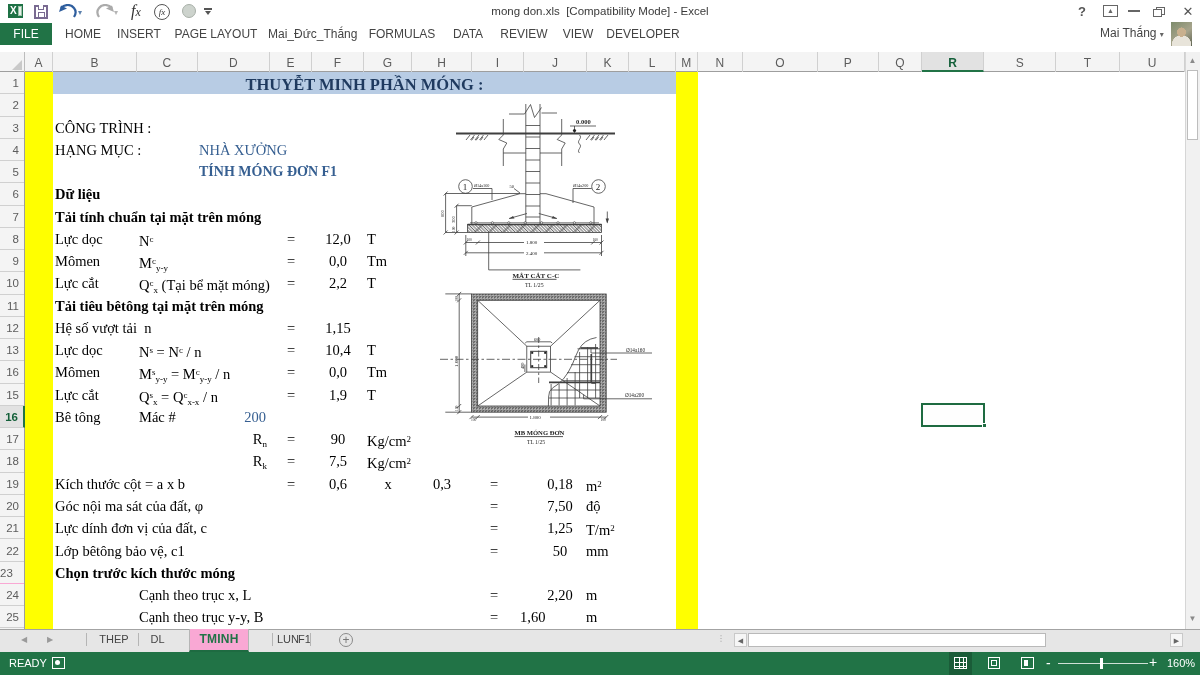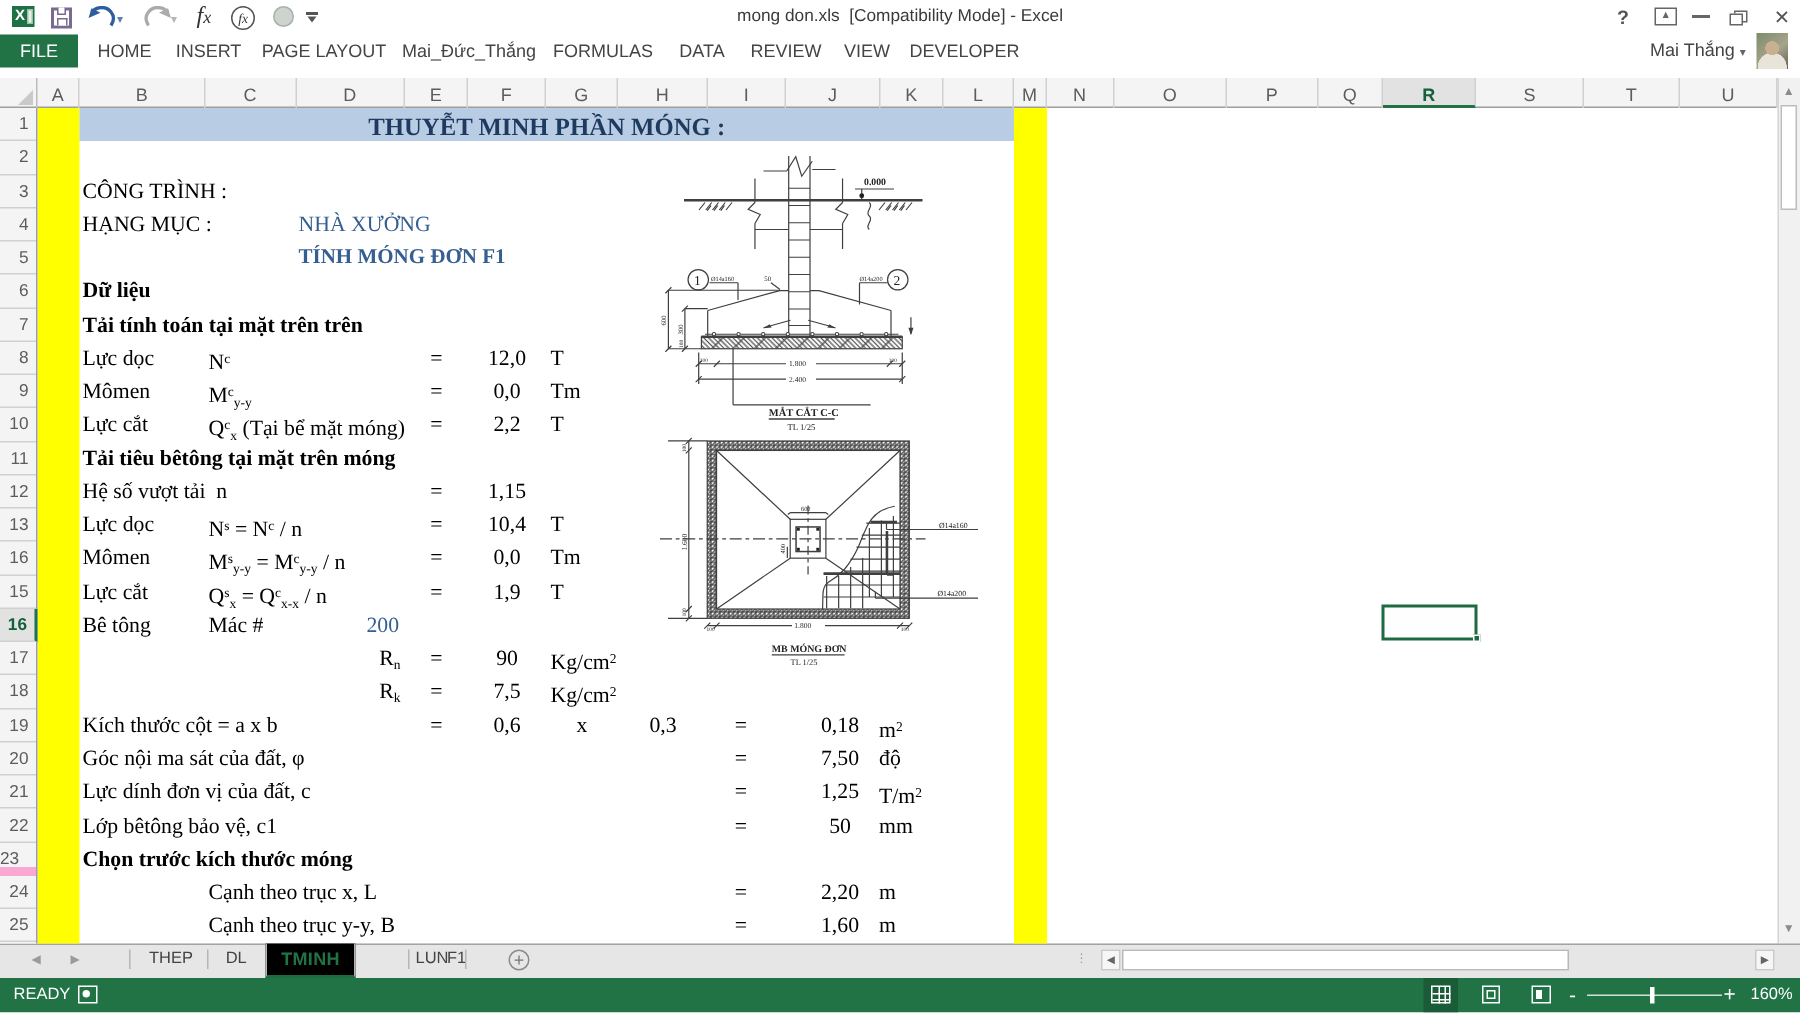--- a/index.html
+++ b/index.html
@@ -220,21 +220,21 @@
 <div class="abs" style="left:1187px;top:613px;width:11px;height:11px;color:#8a8a8a;font-size:8px;text-align:center;line-height:11px;">▼</div>
 
 <div class="abs" style="left:0;top:628.5px;width:1200px;height:23.5px;background:#e6e6e6;border-top:1px solid #a3a3a3;"></div>
 <div class="abs" style="left:21px;top:635px;color:#9a9a9a;font-size:8px;">◀</div>
 <div class="abs" style="left:47px;top:635px;color:#9a9a9a;font-size:8px;">▶</div>
 <div id="sheettabs">
       <div class="abs" style="left:86px;top:633px;width:1px;height:13px;background:#b5b5b5;"></div>
       <div class="abs" style="left:138px;top:633px;width:1px;height:13px;background:#b5b5b5;"></div>
       <div class="abs" style="left:90px;top:630px;width:48px;height:20px;text-align:center;font-size:11px;color:#444;line-height:19px;">THEP</div>
       <div class="abs" style="left:140px;top:630px;width:35px;height:20px;text-align:center;font-size:11px;color:#444;line-height:19px;">DL</div>
-      <div class="abs" style="left:177px;top:628.5px;width:60px;height:23.5px;background:#000000;border-left:1px solid #b5b5b5;border-right:1px solid #b5b5b5;border-bottom:2.5px solid #1e6b41;text-align:center;font-size:12px;font-weight:bold;color:#217346;line-height:20px;letter-spacing:0.2px;">TMINH</div>
+      <div class="abs" style="left:189px;top:628.5px;width:60px;height:23.5px;background:#f9a8d4;border-left:1px solid #b5b5b5;border-right:1px solid #b5b5b5;border-bottom:2.5px solid #1e6b41;text-align:center;font-size:12px;font-weight:bold;color:#217346;line-height:20px;letter-spacing:0.2px;">TMINH</div>
       <div class="abs" style="left:250px;top:630px;width:36px;height:20px;text-align:center;font-size:11px;color:#444;line-height:19px;margin-left:20px;">LUN</div>
       <div class="abs" style="left:272px;top:633px;width:1px;height:13px;background:#b5b5b5;"></div>
       <div class="abs" style="left:274px;top:630px;width:36px;height:20px;text-align:center;font-size:11px;color:#444;line-height:19px;padding-left:24px;">F1</div>
       <div class="abs" style="left:310px;top:633px;width:1px;height:13px;background:#b5b5b5;"></div>
     </div>
 <div class="abs" style="left:339px;top:632.5px;width:14px;height:14px;border:1px solid #8a8a8a;border-radius:50%;color:#777;font-size:12px;text-align:center;line-height:13px;">+</div>
 
 <div class="abs" style="left:717px;top:634px;color:#9a9a9a;font-size:8px;letter-spacing:-1px;">⋮</div>
 <div class="abs" style="left:734px;top:633px;width:13px;height:14px;background:#f6f6f6;border:1px solid #c9c9c9;color:#666;font-size:7px;text-align:center;line-height:13px;">◀</div>
 <div class="abs" style="left:748px;top:633px;width:298px;height:14px;background:#ffffff;border:1px solid #b9b9b9;"></div>
@@ -300,32 +300,32 @@
     <div class="abs" style="left:0;top:339.1px;width:24px;height:22.26px;border-bottom:1px solid #d0d0d0;font-size:11.5px;text-align:right;padding-right:5px;line-height:22.26px;color:#5c5c5c;">13</div>
     <div class="abs" style="left:0;top:361.4px;width:24px;height:22.26px;border-bottom:1px solid #d0d0d0;font-size:11.5px;text-align:right;padding-right:5px;line-height:22.26px;color:#5c5c5c;">16</div>
     <div class="abs" style="left:0;top:383.6px;width:24px;height:22.26px;border-bottom:1px solid #d0d0d0;font-size:11.5px;text-align:right;padding-right:5px;line-height:22.26px;color:#5c5c5c;">15</div>
     <div class="abs" style="left:0;top:405.9px;width:25px;height:22.26px;border-bottom:1px solid #d0d0d0;font-size:11.5px;text-align:right;padding-right:5px;line-height:22.26px;background:#e2e2e2;color:#14603a;font-weight:bold;border-right:2px solid #217346;">16</div>
     <div class="abs" style="left:0;top:428.2px;width:24px;height:22.26px;border-bottom:1px solid #d0d0d0;font-size:11.5px;text-align:right;padding-right:5px;line-height:22.26px;color:#5c5c5c;">17</div>
     <div class="abs" style="left:0;top:450.4px;width:24px;height:22.26px;border-bottom:1px solid #d0d0d0;font-size:11.5px;text-align:right;padding-right:5px;line-height:22.26px;color:#5c5c5c;">18</div>
     <div class="abs" style="left:0;top:472.7px;width:24px;height:22.26px;border-bottom:1px solid #d0d0d0;font-size:11.5px;text-align:right;padding-right:5px;line-height:22.26px;color:#5c5c5c;">19</div>
     <div class="abs" style="left:0;top:494.9px;width:24px;height:22.26px;border-bottom:1px solid #d0d0d0;font-size:11.5px;text-align:right;padding-right:5px;line-height:22.26px;color:#5c5c5c;">20</div>
     <div class="abs" style="left:0;top:517.2px;width:24px;height:22.26px;border-bottom:1px solid #d0d0d0;font-size:11.5px;text-align:right;padding-right:5px;line-height:22.26px;color:#5c5c5c;">21</div>
     <div class="abs" style="left:0;top:539.5px;width:24px;height:22.26px;border-bottom:1px solid #d0d0d0;font-size:11.5px;text-align:right;padding-right:5px;line-height:22.26px;color:#5c5c5c;">22</div>
-    <div class="abs" style="left:0;top:561.7px;width:24px;height:22.26px;border-bottom:6px solid #f9a8d4;font-size:11.5px;text-align:right;padding-right:15px;line-height:22.26px;color:#5c5c5c;">23</div>
+    <div class="abs" style="left:0;top:561.7px;width:24px;height:22.26px;border-bottom:1px solid #f9a8d4;font-size:11.5px;text-align:right;padding-right:15px;line-height:22.26px;color:#5c5c5c;">23</div>
     <div class="abs" style="left:0;top:584.0px;width:24px;height:22.26px;border-bottom:1px solid #d0d0d0;font-size:11.5px;text-align:right;padding-right:5px;line-height:22.26px;color:#5c5c5c;">24</div>
     <div class="abs" style="left:0;top:606.2px;width:24px;height:22.26px;border-bottom:1px solid #d0d0d0;font-size:11.5px;text-align:right;padding-right:5px;line-height:22.26px;color:#5c5c5c;">25</div>
     <div class="abs" style="left:920.6px;top:402.5px;width:64.5px;height:24px;border:2px solid #1e6b41;background:#fefefe;"></div>
     <div class="abs" style="left:981.5px;top:423px;width:5px;height:5px;background:#1e6b41;border:1px solid #fff;"></div>
     <div class="abs ser" style="left:53px;top:73px;width:623px;height:23px;line-height:23px;text-align:center;font-size:16.5px;font-weight:bold;color:#1f3a5f;">THUYỄT MINH PHẦN MÓNG :</div>
     <div class="abs ser" style="left:55px;top:116.5px;height:22.26px;line-height:22.26px;font-size:14.5px;white-space:nowrap;">CÔNG TRÌNH :</div>
     <div class="abs ser" style="left:55px;top:138.8px;height:22.26px;line-height:22.26px;font-size:14.5px;white-space:nowrap;">HẠNG MỤC :</div>
     <div class="abs ser" style="left:199px;top:138.8px;height:22.26px;line-height:22.26px;font-size:14.5px;white-space:nowrap;color:#365f91;">NHÀ XƯỞNG</div>
     <div class="abs ser" style="left:199px;top:161.0px;height:22.26px;line-height:22.26px;font-size:14.5px;white-space:nowrap;color:#365f91;font-weight:bold;font-size:14px;">TÍNH MÓNG ĐƠN F1</div>
     <div class="abs ser" style="left:55px;top:183.3px;height:22.26px;line-height:22.26px;font-size:14.5px;white-space:nowrap;"><b>Dữ liệu</b></div>
-    <div class="abs ser" style="left:55px;top:205.6px;height:22.26px;line-height:22.26px;font-size:14.5px;white-space:nowrap;"><b>Tải tính toán tại mặt trên trên</b></div>
+    <div class="abs ser" style="left:55px;top:205.6px;height:22.26px;line-height:22.26px;font-size:14.5px;white-space:nowrap;"><b>Tải tính chuẩn tại mặt trên móng</b></div>
     <div class="abs ser" style="left:55px;top:227.8px;height:22.26px;line-height:22.26px;font-size:14.5px;white-space:nowrap;">Lực dọc</div>
     <div class="abs ser" style="left:139px;top:227.8px;height:22.26px;line-height:22.26px;font-size:14.5px;white-space:nowrap;">N<sup>c</sup></div>
     <div class="abs ser" style="left:251px;top:227.8px;width:80px;height:22.26px;line-height:22.26px;font-size:14.5px;text-align:center;white-space:nowrap;">=</div>
     <div class="abs ser" style="left:298px;top:227.8px;width:80px;height:22.26px;line-height:22.26px;font-size:14.5px;text-align:center;white-space:nowrap;">12,0</div>
     <div class="abs ser" style="left:367px;top:227.8px;height:22.26px;line-height:22.26px;font-size:14.5px;white-space:nowrap;">T</div>
     <div class="abs ser" style="left:55px;top:250.1px;height:22.26px;line-height:22.26px;font-size:14.5px;white-space:nowrap;">Mômen</div>
     <div class="abs ser" style="left:139px;top:250.1px;height:22.26px;line-height:22.26px;font-size:14.5px;white-space:nowrap;">M<sup>c</sup><sub>y-y</sub></div>
     <div class="abs ser" style="left:251px;top:250.1px;width:80px;height:22.26px;line-height:22.26px;font-size:14.5px;text-align:center;white-space:nowrap;">=</div>
     <div class="abs ser" style="left:298px;top:250.1px;width:80px;height:22.26px;line-height:22.26px;font-size:14.5px;text-align:center;white-space:nowrap;">0,0</div>
     <div class="abs ser" style="left:367px;top:250.1px;height:22.26px;line-height:22.26px;font-size:14.5px;white-space:nowrap;">Tm</div>
@@ -384,15 +384,15 @@
     <div class="abs ser" style="left:454px;top:539.5px;width:80px;height:22.26px;line-height:22.26px;font-size:14.5px;text-align:center;white-space:nowrap;">=</div>
     <div class="abs ser" style="left:520px;top:539.5px;width:80px;height:22.26px;line-height:22.26px;font-size:14.5px;text-align:center;white-space:nowrap;">50</div>
     <div class="abs ser" style="left:586px;top:539.5px;height:22.26px;line-height:22.26px;font-size:14.5px;white-space:nowrap;">mm</div>
     <div class="abs ser" style="left:55px;top:561.7px;height:22.26px;line-height:22.26px;font-size:14.5px;white-space:nowrap;"><b>Chọn trước kích thước móng</b></div>
     <div class="abs ser" style="left:139px;top:584.0px;height:22.26px;line-height:22.26px;font-size:14.5px;white-space:nowrap;">Cạnh theo trục x, L</div>
     <div class="abs ser" style="left:454px;top:584.0px;width:80px;height:22.26px;line-height:22.26px;font-size:14.5px;text-align:center;white-space:nowrap;">=</div>
     <div class="abs ser" style="left:520px;top:584.0px;width:80px;height:22.26px;line-height:22.26px;font-size:14.5px;text-align:center;white-space:nowrap;">2,20</div>
     <div class="abs ser" style="left:586px;top:584.0px;height:22.26px;line-height:22.26px;font-size:14.5px;white-space:nowrap;">m</div>
     <div class="abs ser" style="left:139px;top:606.2px;height:22.26px;line-height:22.26px;font-size:14.5px;white-space:nowrap;">Cạnh theo trục y-y, B</div>
     <div class="abs ser" style="left:454px;top:606.2px;width:80px;height:22.26px;line-height:22.26px;font-size:14.5px;text-align:center;white-space:nowrap;">=</div>
-    <div class="abs ser" style="left:520px;top:606.2px;width:80px;height:22.26px;line-height:22.26px;font-size:14.5px;text-align:center;white-space:nowrap;">1,60</div>
+    <div class="abs ser" style="left:520px;top:606.2px;width:80px;height:22.26px;line-height:22.26px;font-size:14.5px;text-align:left;white-space:nowrap;">1,60</div>
     <div class="abs ser" style="left:586px;top:606.2px;height:22.26px;line-height:22.26px;font-size:14.5px;white-space:nowrap;">m</div>
   </div>
 
 </body></html>

